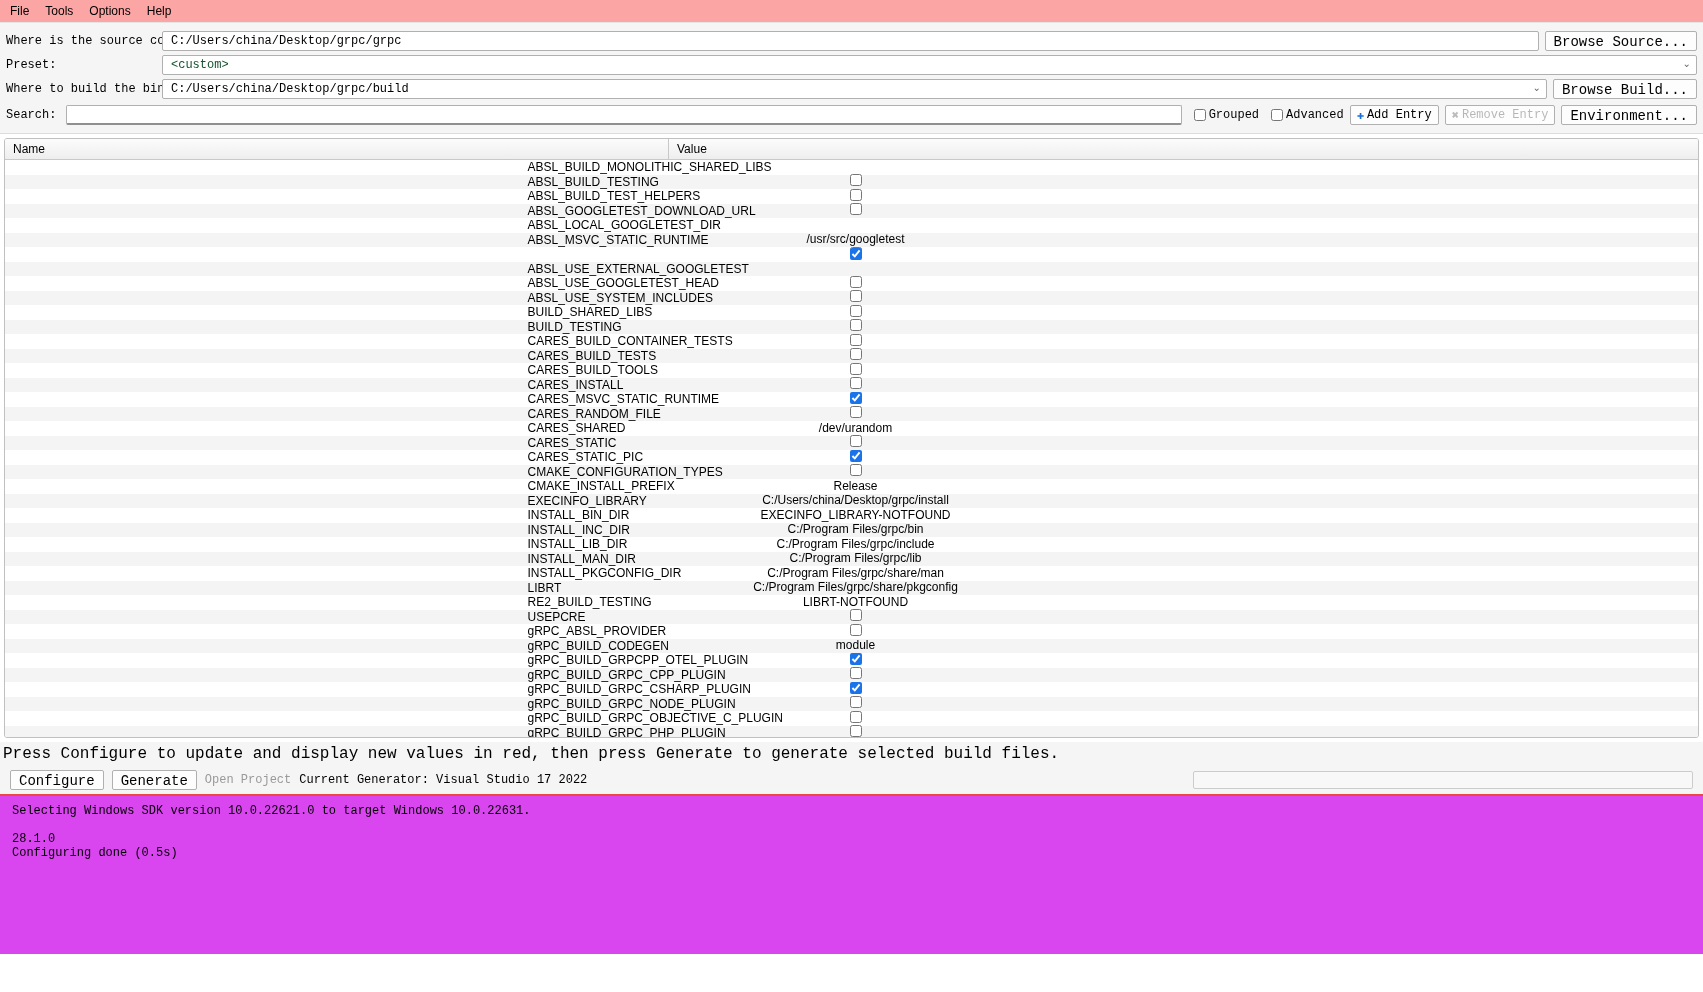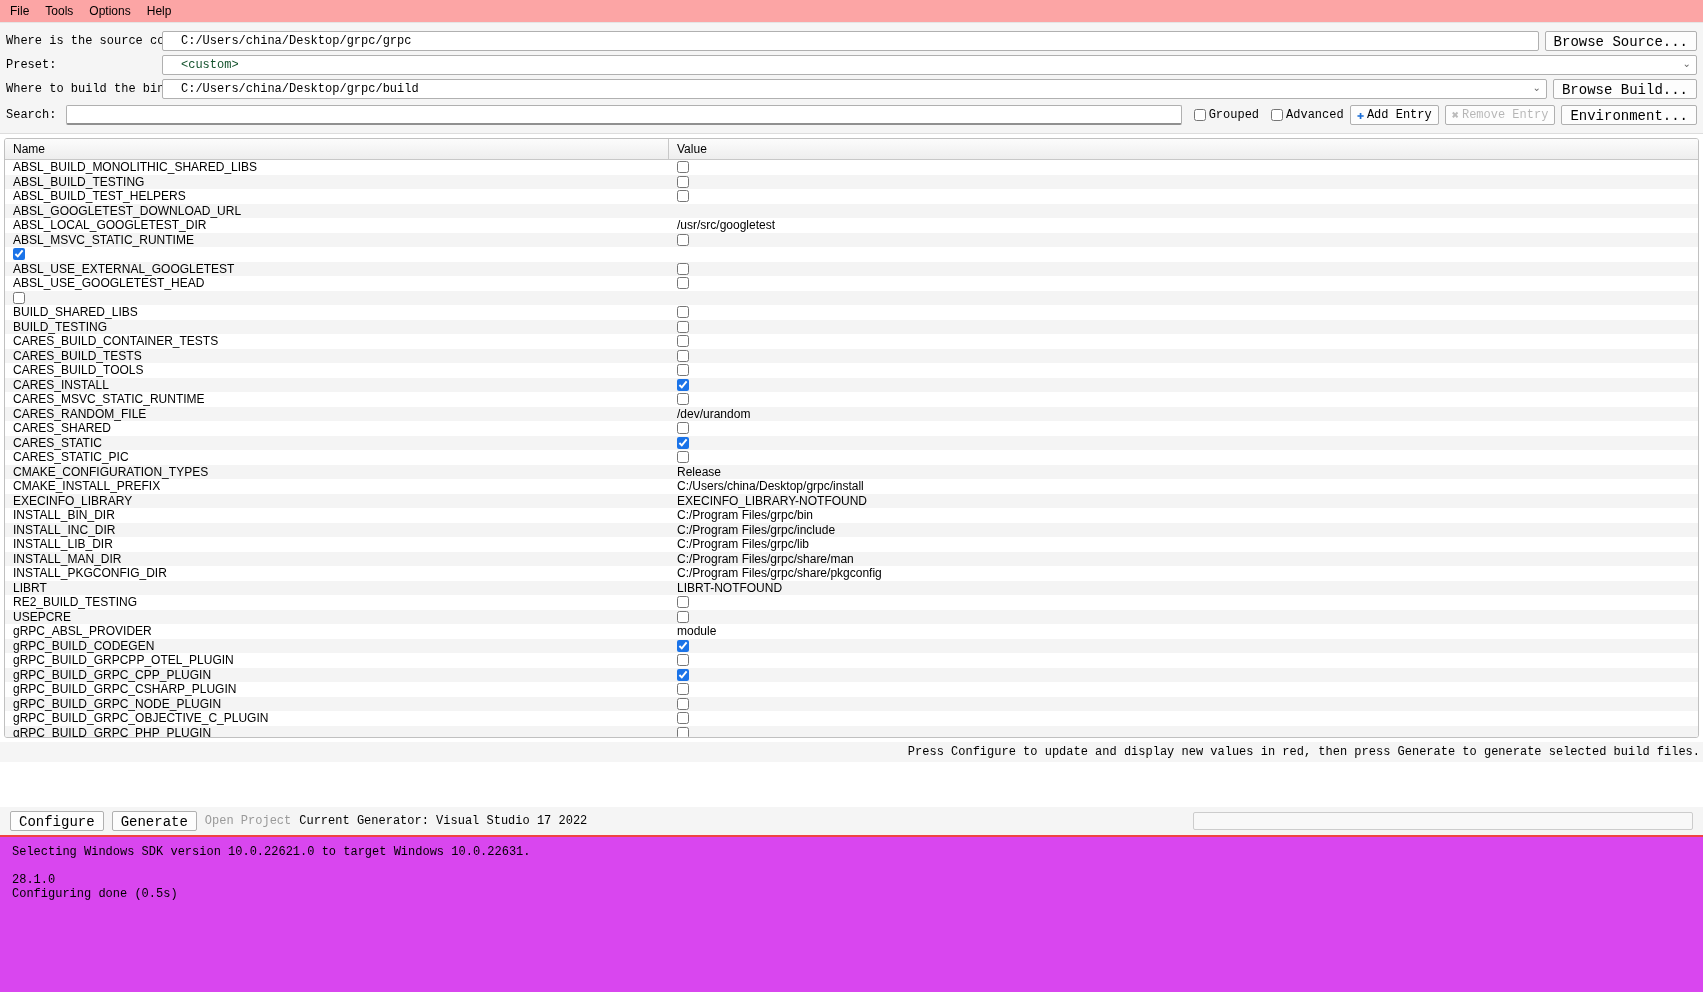--- a/index.html
+++ b/index.html
@@ -30,21 +30,21 @@
 }
 .form-label {
   font-family: "Consolas", "Courier New", monospace;
   white-space: nowrap;
   width: 150px;
 }
 .text-input, .combo-input {
   flex: 1;
   border: 1px solid #b0b0b0;
   border-radius: 2px;
-  padding: 2px 18px;
+  padding: 2px 8px;
   font-family: "Consolas", "Courier New", monospace;
   font-size: 12px;
   background: #fff;
   height: 20px;
 }
 .combo-wrap { flex: 1; position: relative; display: flex; }
 .combo-arrow {
   position: absolute;
   right: 6px;
   top: 3px;
@@ -103,43 +103,42 @@
 }
 .cache-header {
   display: flex;
   background: linear-gradient(#fcfcfc,#eee);
   border-bottom: 1px solid #c8c8c8;
 }
 .cache-header > div { padding: 3px 8px; font-size: 12px; }
 .col-name { width: 664px; border-right: 1px solid #c8c8c8; }
 .col-value { flex: 1; }
 .cache-body { flex: 1; overflow-y: scroll; }
-.cache-row { display: flex; height: 14.5px; align-items: center; font-size: 12px; }
+.cache-row { display: flex; height: 14.5px; align-items: center; font-size: 12px; flex-direction: column; }
 .cache-row:nth-child(odd) { background: #fff; }
 .cache-row:nth-child(even) { background: #f4f4f4; }
 .cache-row .nm { width: 664px; padding-left: 8px; }
 .cache-row .vl { flex: 1; padding-left: 8px; display: flex; align-items: center; }
 .cache-chk {
   width: 12px; height: 12px;
   accent-color: #1a73e8;
 }
 .hint {
-  text-align: right;
+  text-align: left;
   font-family: "Consolas","Courier New",monospace;
-  font-size: 12px;
+  font-size: 16px;
   padding: 3px;
   background: #f5f5f5;
 }
 .action-row {
   display: flex;
   align-items: center;
   gap: 8px;
   padding: 4px 10px;
   background: #f5f5f5;
-  margin-top: 45px;
 }
 .action-row .btn { font-family: "Consolas","Courier New",monospace; }
 .gen-text { font-family: "Consolas","Courier New",monospace; }
 .open-proj { color: #999; font-family: "Consolas","Courier New",monospace; }
 .progress-slot { flex: 1; display: flex; justify-content: flex-end; }
 .progress {
   width: 500px; height: 18px;
   border: 1px solid #ccc;
   background: #f8f8f8;
   border-radius: 2px;
@@ -257,20 +256,21 @@
           <input type="checkbox" class="cache-chk" style="">
         </div>
       </div>
       <div class="cache-row">
         <div class="nm">ABSL_USE_GOOGLETEST_HEAD</div>
         <div class="vl">
           <input type="checkbox" class="cache-chk" style="">
         </div>
       </div>
       <div class="cache-row">
+        <div class="nm">ABSL_USE_SYSTEM_INCLUDES</div>
         <div class="vl">
           <input type="checkbox" class="cache-chk" style="">
         </div>
       </div>
       <div class="cache-row">
         <div class="nm">BUILD_SHARED_LIBS</div>
         <div class="vl">
           <input type="checkbox" class="cache-chk" style="">
         </div>
       </div>

